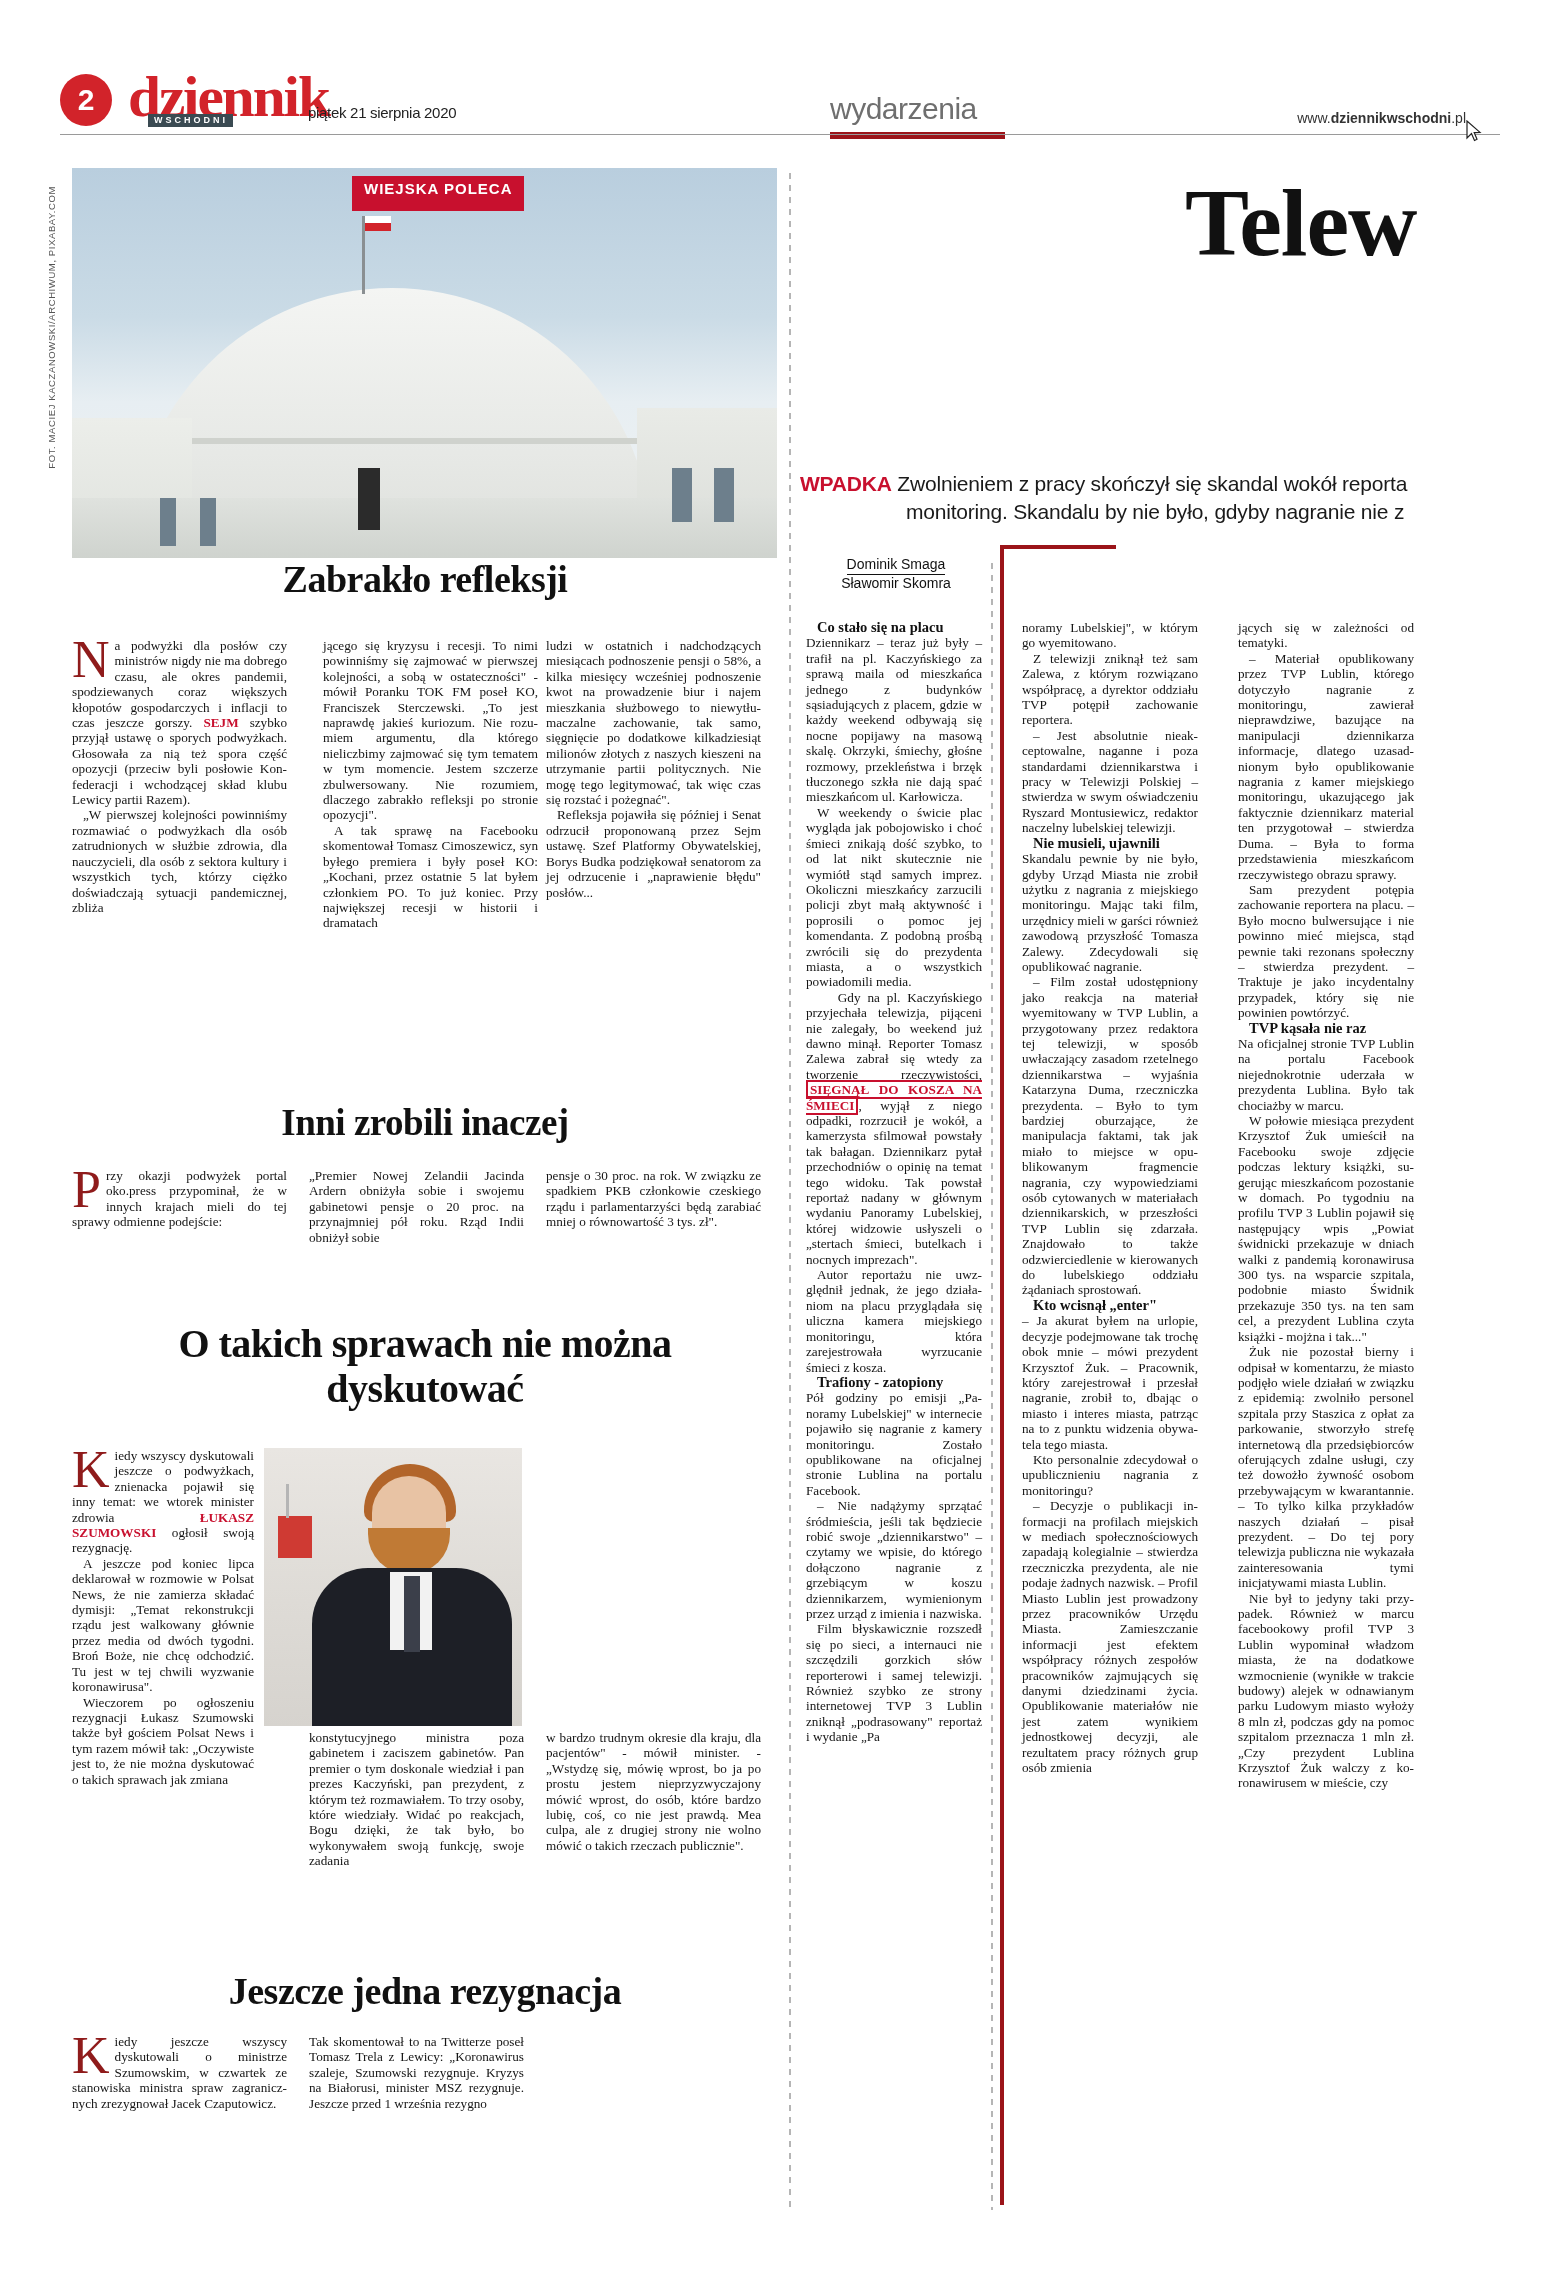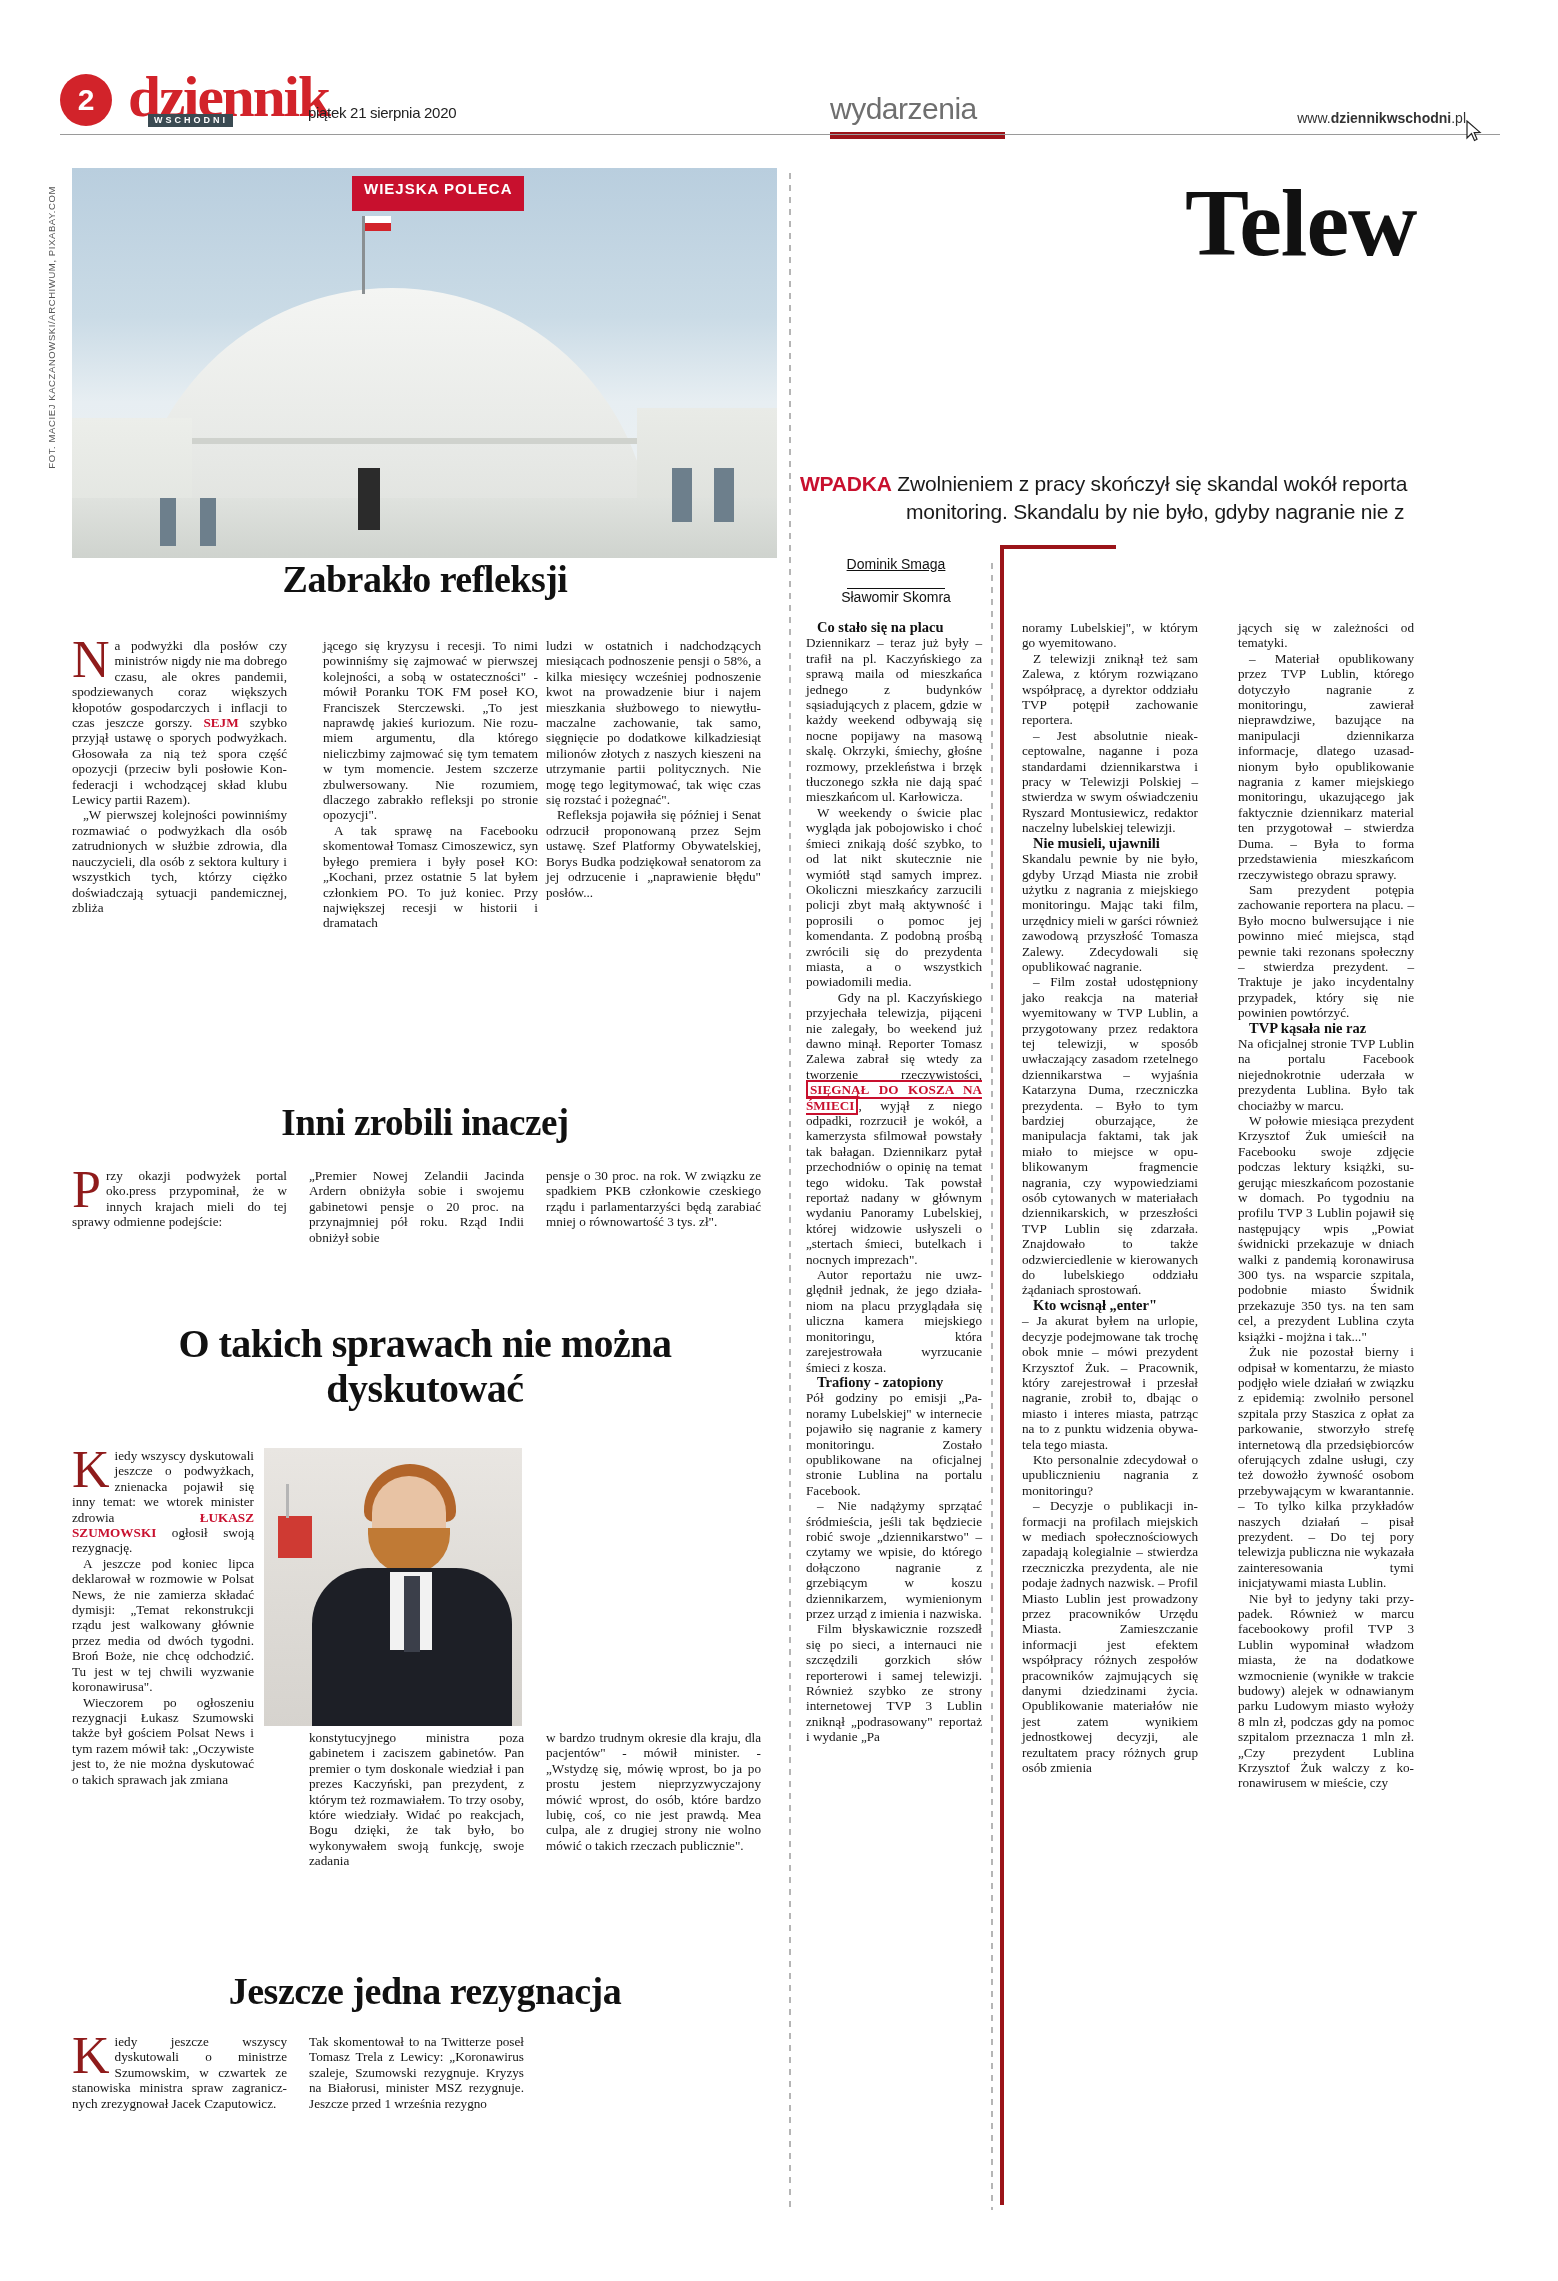--- a/index.html
+++ b/index.html
@@ -168,21 +168,21 @@
     color:#111; line-height:1.02; letter-spacing:-0.5px;
   }
   .subhead {
     font-family:"Liberation Serif", serif; font-weight:bold;
     font-size:14.5px; color:#111; margin:6px 0 2px 0; text-indent:0;
   }
   .byline-block {
     position:absolute; left:806px; top:556px; width:180px; text-align:center;
     font-family:"Liberation Sans", sans-serif; font-size:14px; color:#111;
   }
-  .byline-1 { border-bottom:1px solid #111; display:inline-block; padding-bottom:16px;text-decoration:underline; }
+  .byline-1 { border-bottom:1px solid #111; display:inline-block; padding-bottom:2px; }
 
   
   .redbox {
     position:absolute; left:1000px; top:545px; width:4px; height:1660px;
     background:#9b1419;
   }
   .redbox-top { position:absolute; left:1000px; top:545px; width:116px; height:4px; background:#9b1419; }
 
   
   .portrait {

